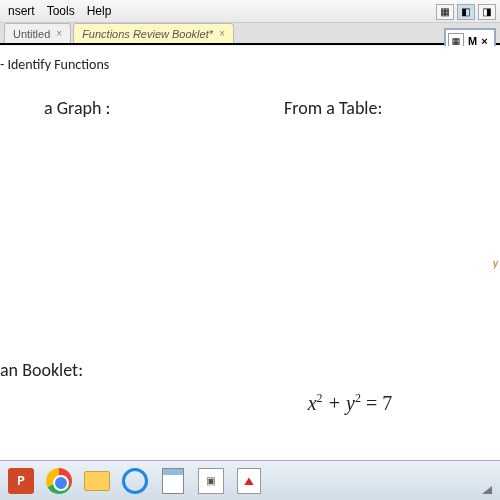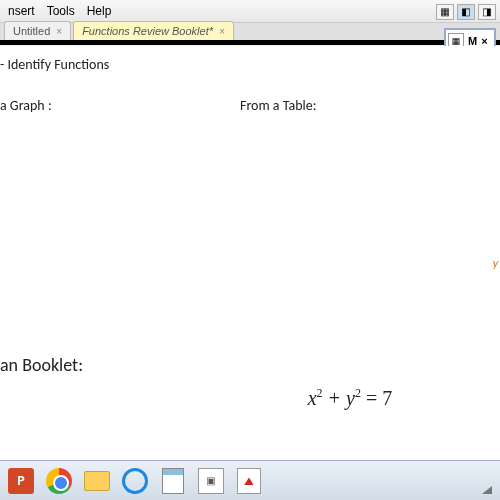--- a/index.html
+++ b/index.html
@@ -21,23 +21,22 @@
       font-size: 12px;
       font-family: "Segoe UI", Arial, sans-serif;
     }
     .menubar span {
       margin-right: 12px;
       cursor: default;
     }
     .tabbar {
       height: 22px;
       background: #e0e0e0;
-      border-bottom: 5px solid #000000;
-      display: flex;
-      align-items: flex-end;
+      border-bottom: 2px solid #000000;
+      display: flex;
       padding-left: 4px;
       font-size: 11px;
       font-family: "Segoe UI", Arial, sans-serif;
     }
     .tab {
       padding: 3px 8px;
       background: #f0f0f0;
       border: 1px solid #bbb;
       border-bottom: none;
       border-radius: 3px 3px 0 0;
@@ -116,21 +115,22 @@
       font-family: Calibri, Arial, sans-serif;
       color: #222;
     }
     .heading {
       font-size: 14px;
       margin-left: 0;
       margin-bottom: 24px;
     }
     .row-labels {
       display: flex;
-      font-size: 14px;
+      font-size: 18px;
+      padding-left: 44px;
     }
     .col-left { width: 240px; }
     .col-right { }
     .equation-label {
       font-size: 18px;
       margin-top: 240px;
     }
     .equation {
       font-family: Liberation Serif, serif;
       font-size: 20px;

